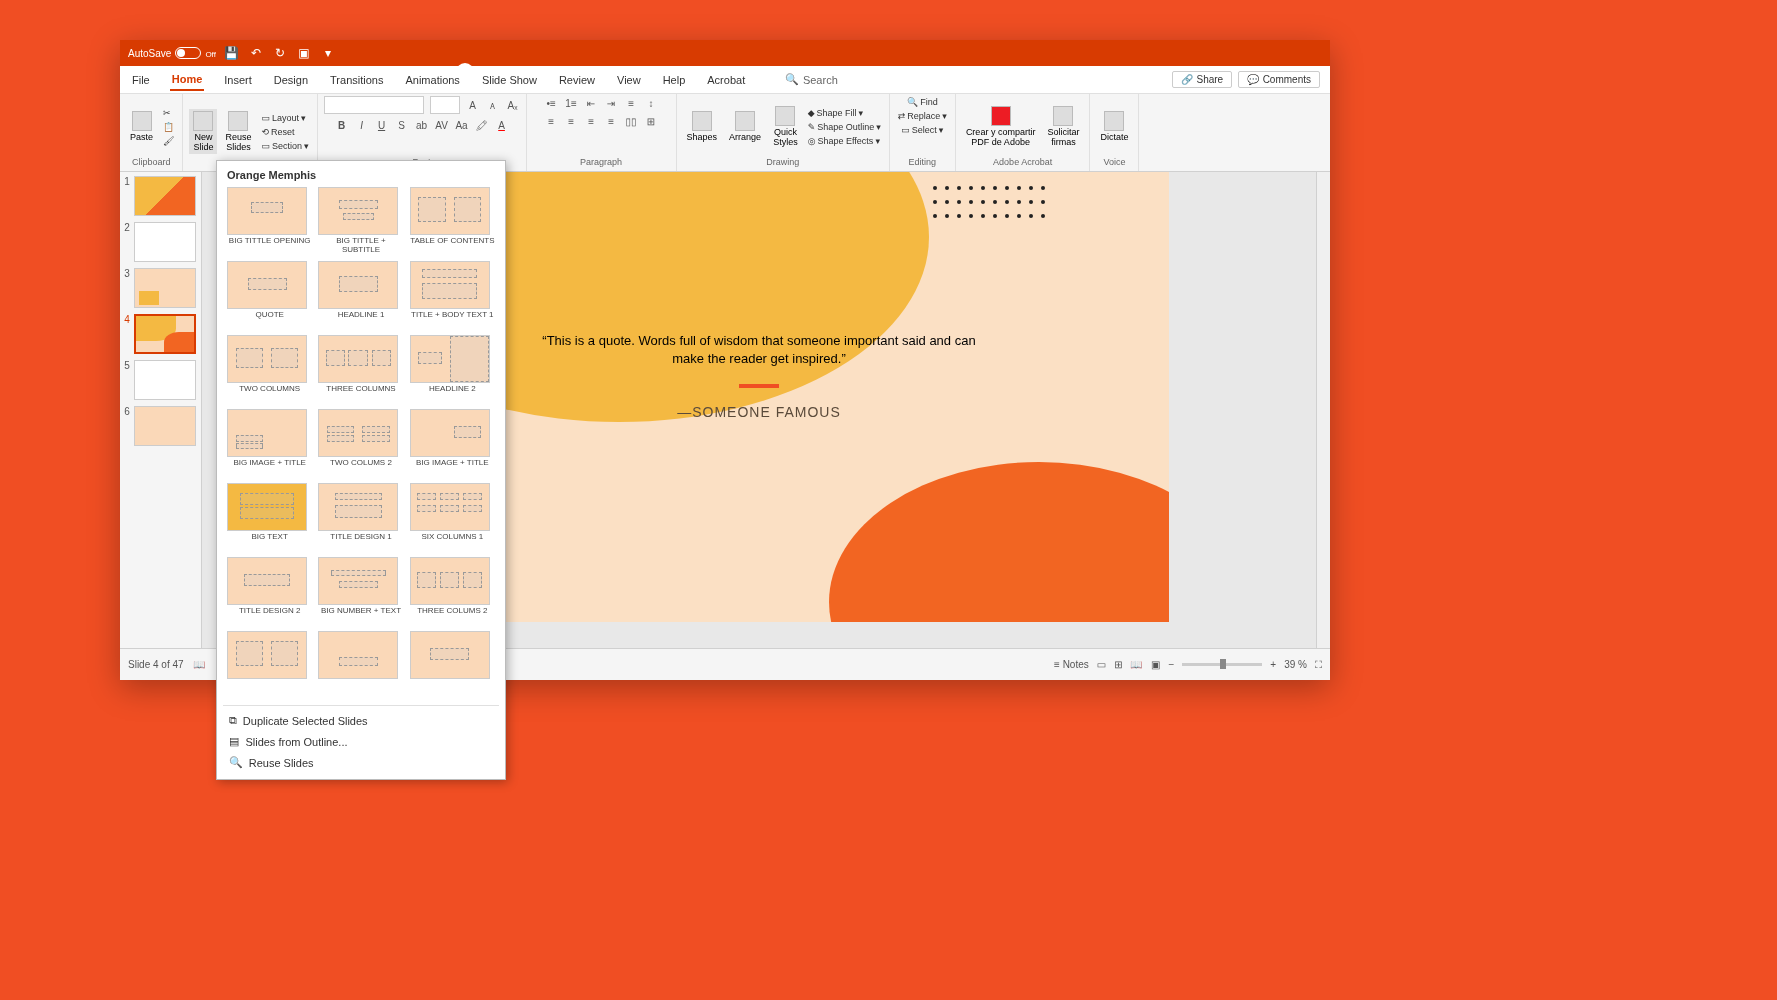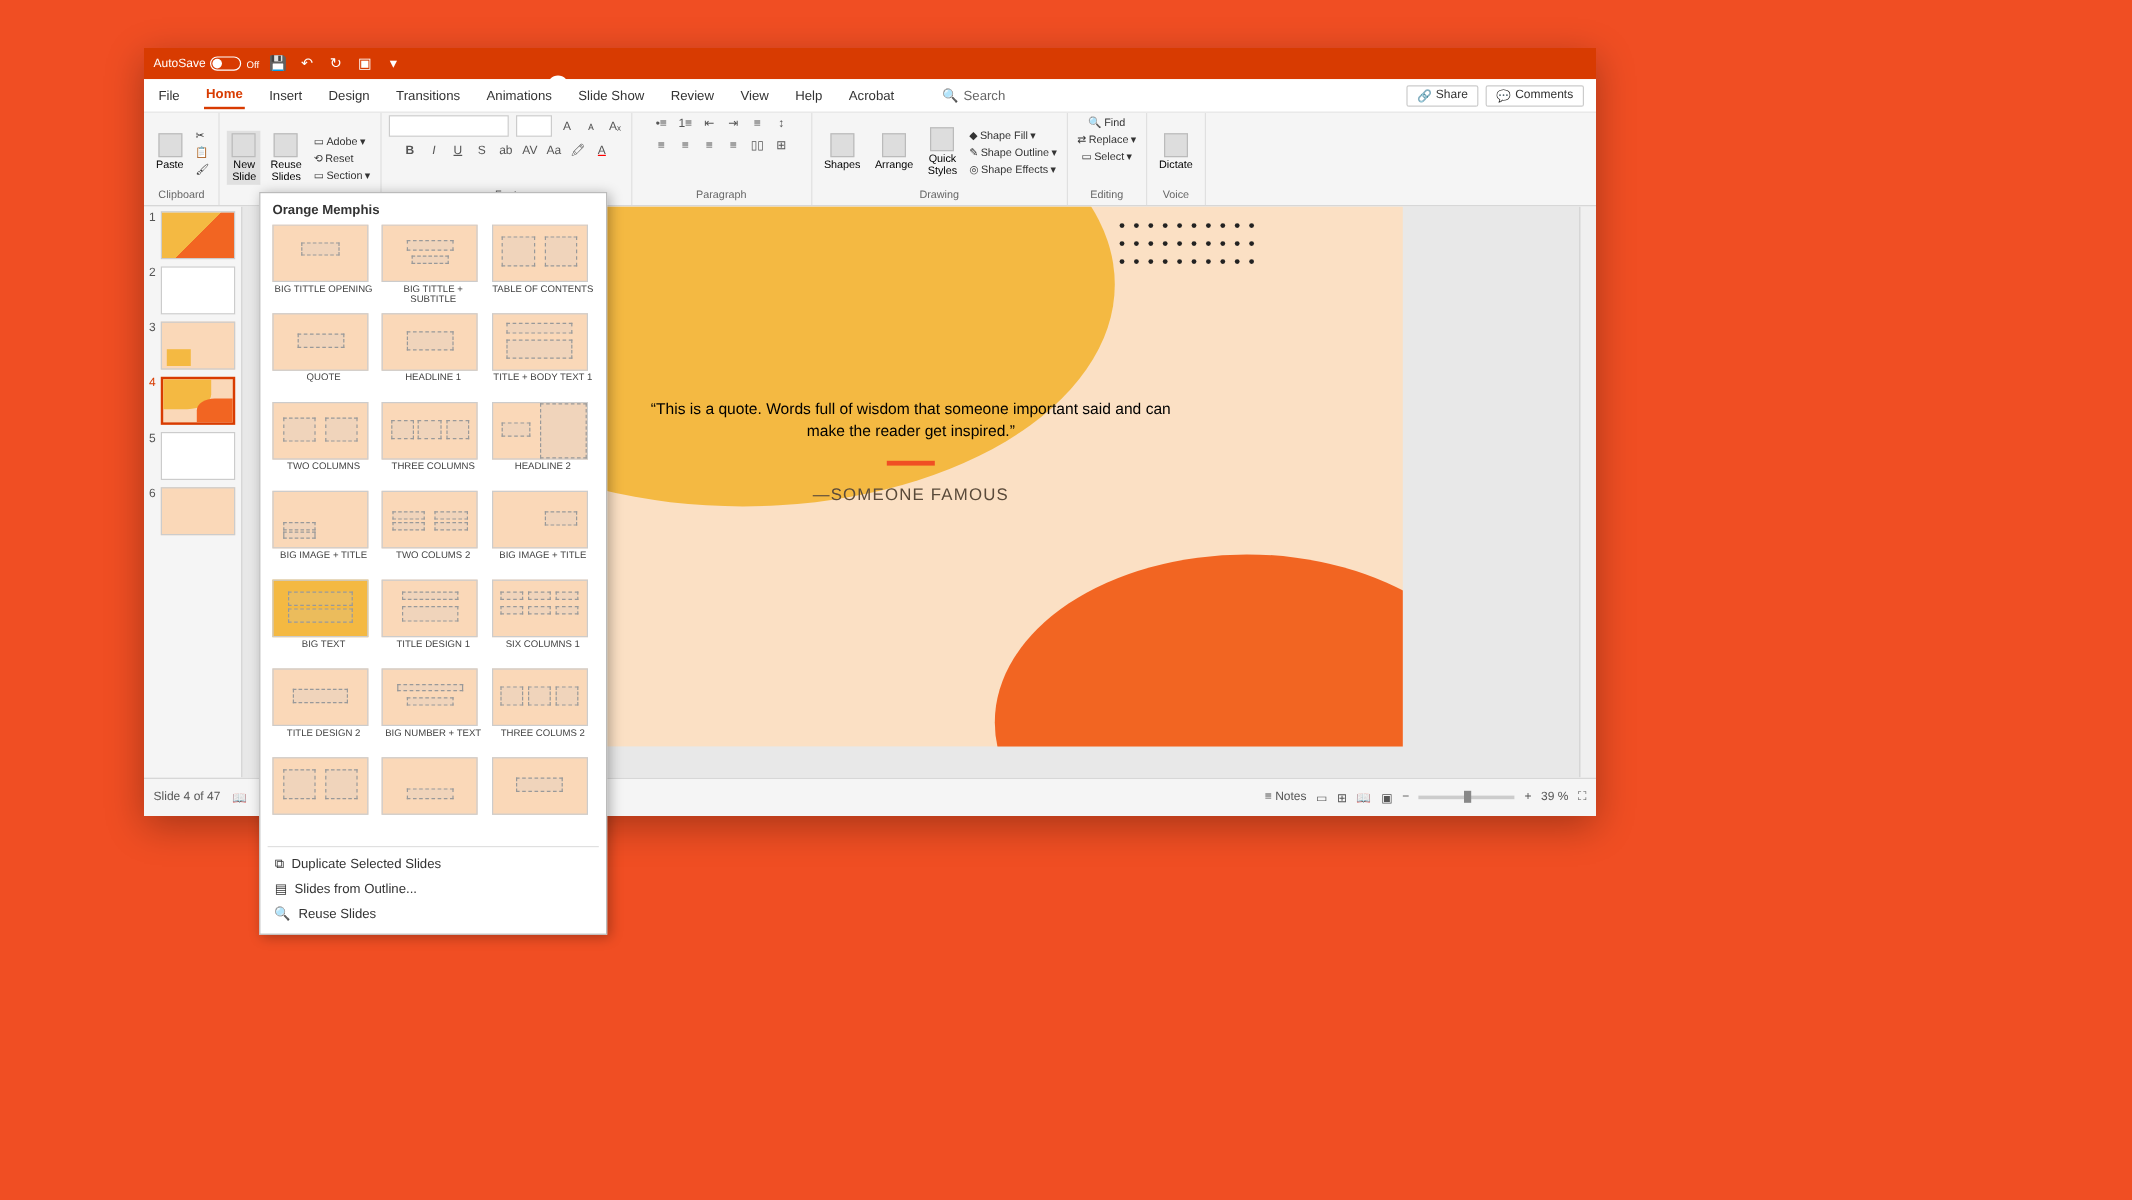--- a/index.html
+++ b/index.html
@@ -137,21 +137,21 @@
             <div class="ic"></div>
             <span style="white-space:pre;">New
 Slide</span>
           </div>
         <div class="vbtn">
             <div class="ic"></div>
             <span style="white-space:pre;">Reuse
 Slides</span>
           </div>
         <div class="col">
-          <div class="mini">▭ <span>Adobe</span> ▾</div>
+          <div class="mini">▭ <span>Layout</span> ▾</div>
           <div class="mini">⟲ <span>Reset</span></div>
           <div class="mini">▭ <span>Section</span> ▾</div>
         </div>
       </div>
       <div class="group-label"></div>
     </div>
     <div class="group" style="min-width:190px;">
       <div class="gbody col" style="gap:4px;">
         <div class="fmt-row">
           <div class="fontbox"></div>
@@ -230,20 +230,35 @@
       <div class="gbody col" style="gap:2px;">
         <div class="mini">🔍 <span>Find</span></div>
         <div class="mini">⇄ <span>Replace</span> ▾</div>
         <div class="mini">▭ <span>Select</span> ▾</div>
       </div>
       <div class="group-label">Editing</div>
     </div>
     <div class="group">
       <div class="gbody">
         <div class="vbtn">
+            <div class="ic" style="background:#ed1c24;"></div>
+            <span style="white-space:pre;">Crear y compartir
+PDF de Adobe</span>
+          </div>
+        <div class="vbtn">
+            <div class="ic"></div>
+            <span style="white-space:pre;">Solicitar
+firmas</span>
+          </div>
+      </div>
+      <div class="group-label">Adobe Acrobat</div>
+    </div>
+    <div class="group">
+      <div class="gbody">
+        <div class="vbtn">
             <div class="ic"></div>
             <span>Dictate</span>
           </div>
       </div>
       <div class="group-label">Voice</div>
     </div>
   </div>
 
   <div class="workspace">
     <div class="thumbs">

